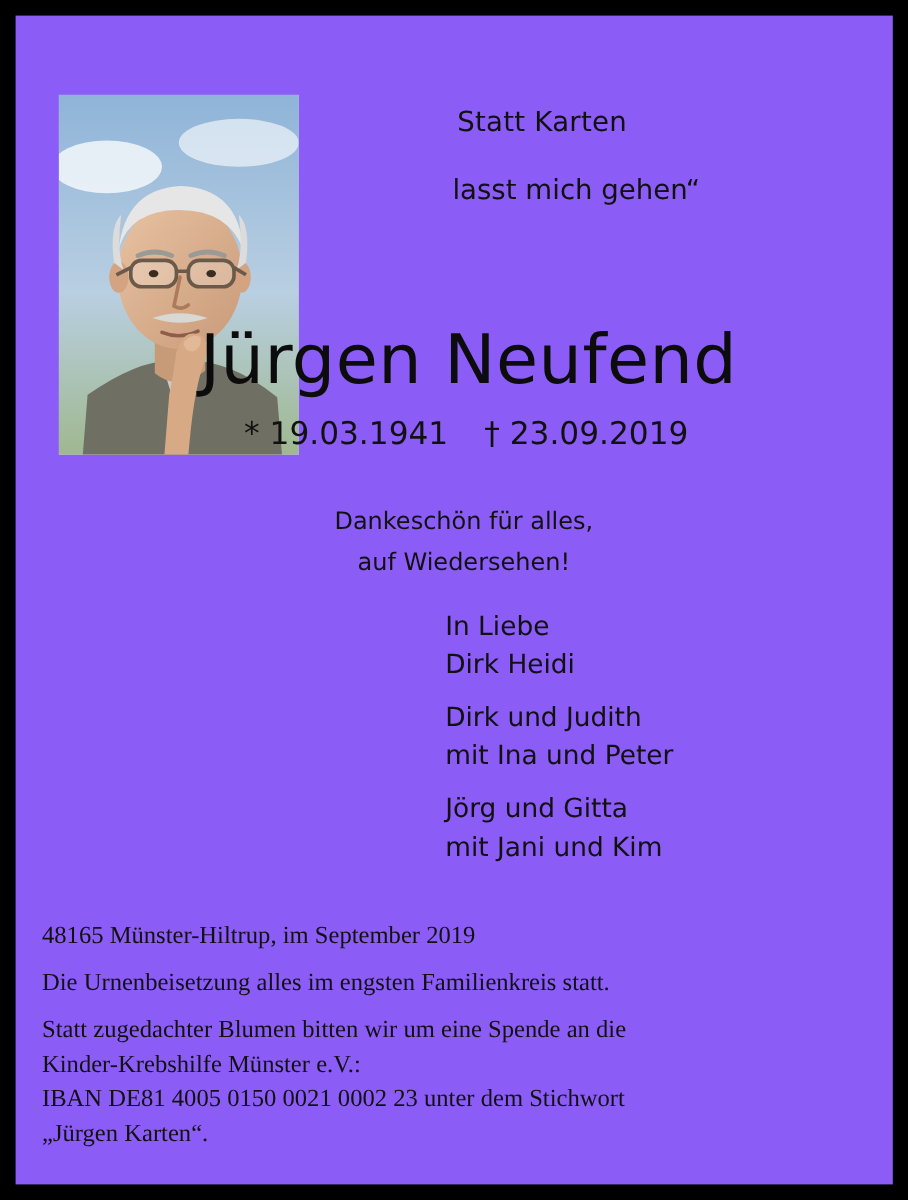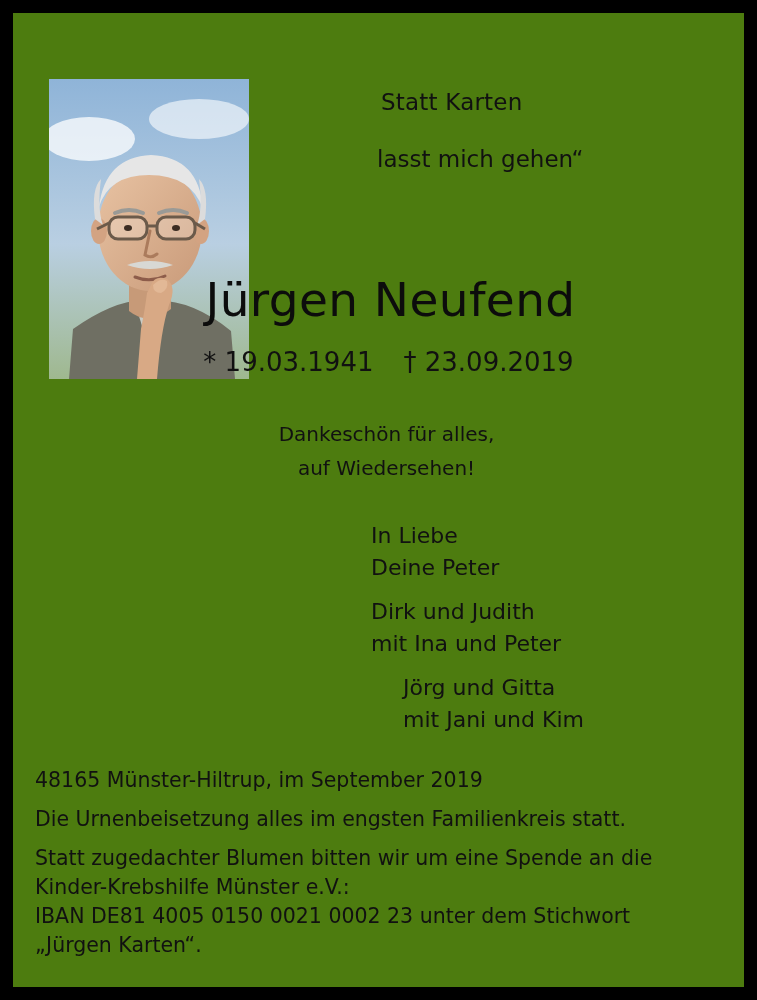--- a/index.html
+++ b/index.html
@@ -12,21 +12,21 @@
     height: 1000px;
     font-family: "DejaVu Sans", sans-serif;
     overflow: hidden;
   }
   .obituary {
     position: absolute;
     left: 13px;
     top: 13px;
     width: 731px;
     height: 974px;
-    background: #4d7c0f;
+    background: #8b5cf6;
     box-sizing: border-box;
   }
   .photo {
     position: absolute;
     left: 36px;
     top: 66px;
     width: 200px;
     height: 300px;
     background: #b9c7d8;
     overflow: hidden;
@@ -54,21 +54,21 @@
     font-size: 23px;
     line-height: 32px;
     padding-left: 108px;
   }
   .name {
     position: absolute;
     left: 0;
     right: 0;
     top: 258px;
     text-align: center;
-    font-size: 47px;
+    font-size: 57px;
     line-height: 58px;
     color: #0c0c0c;
     letter-spacing: .4px;
     padding-left: 24px;
   }
   .dates {
     position: absolute;
     left: 0;
     right: 0;
     top: 332px;
@@ -89,43 +89,43 @@
     top: 404px;
     text-align: center;
     font-size: 20px;
     line-height: 34px;
     color: #111111;
     padding-left: 16px;
   }
   .family {
     position: absolute;
     left: 358px;
-    top: 507px;
+    top: 494px;
     font-size: 22px;
     line-height: 32px;
     color: #111111;
   }
   .family .block {
     margin-bottom: 12px;
   }
   .family .block:last-child {
     margin-bottom: 0;
-    margin-left: 32px;
   }
   .footer {
     position: absolute;
     left: 22px;
     right: 22px;
     top: 753px;
     font-size: 20.5px;
     line-height: 29px;
     color: #111111;
   }
   .footer .para {
     margin-bottom: 10px;
+    font-family: Liberation Serif, serif;
   }
   .footer .para:last-child {
     margin-bottom: 0;
   }
   .footer .line {
     white-space: pre;
   }
 </style>
 </head>
 <body>
@@ -203,21 +203,21 @@
   </div>
 
   <div class="thanks">
     <div>Dankeschön für alles,</div>
     <div>auf Wiedersehen!</div>
   </div>
 
   <div class="family">
     <div class="block">
       <div>In Liebe</div>
-      <div>Deine Peter</div>
+      <div>Dirk Heidi</div>
     </div>
     <div class="block">
       <div>Dirk und Judith</div>
       <div>mit Ina und Peter</div>
     </div>
     <div class="block">
       <div>Jörg und Gitta</div>
       <div>mit Jani und Kim</div>
     </div>
   </div>

